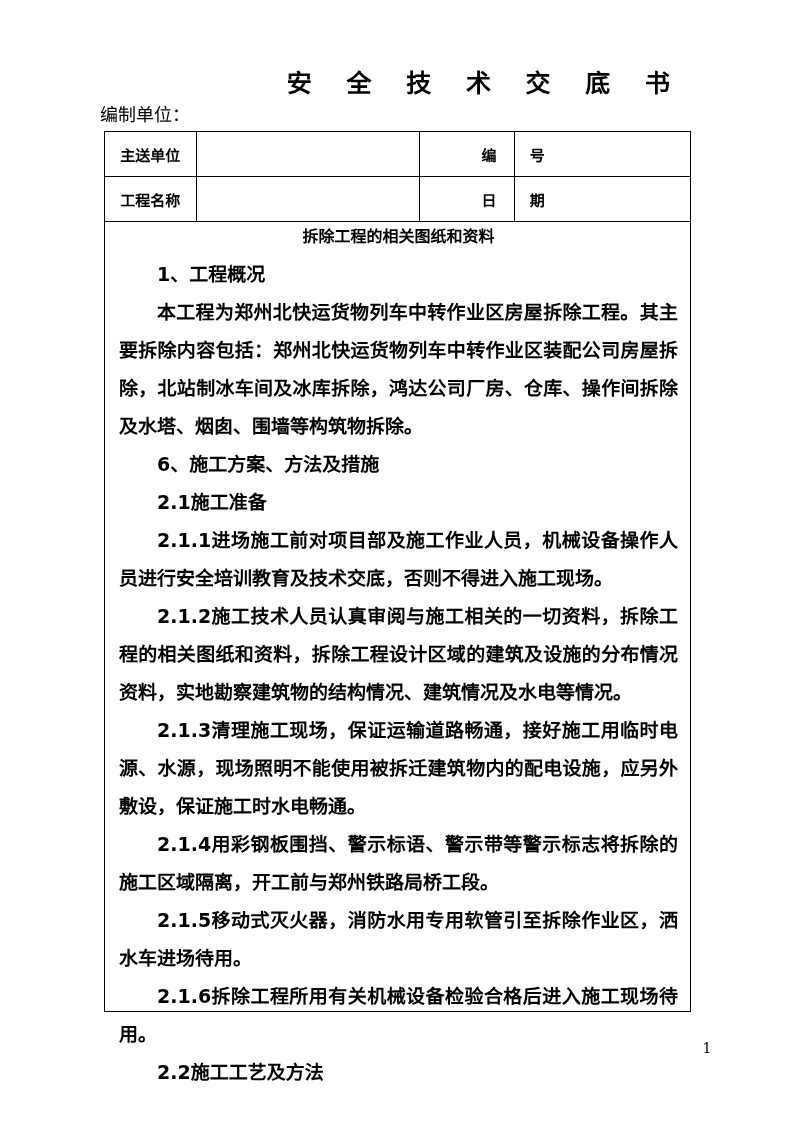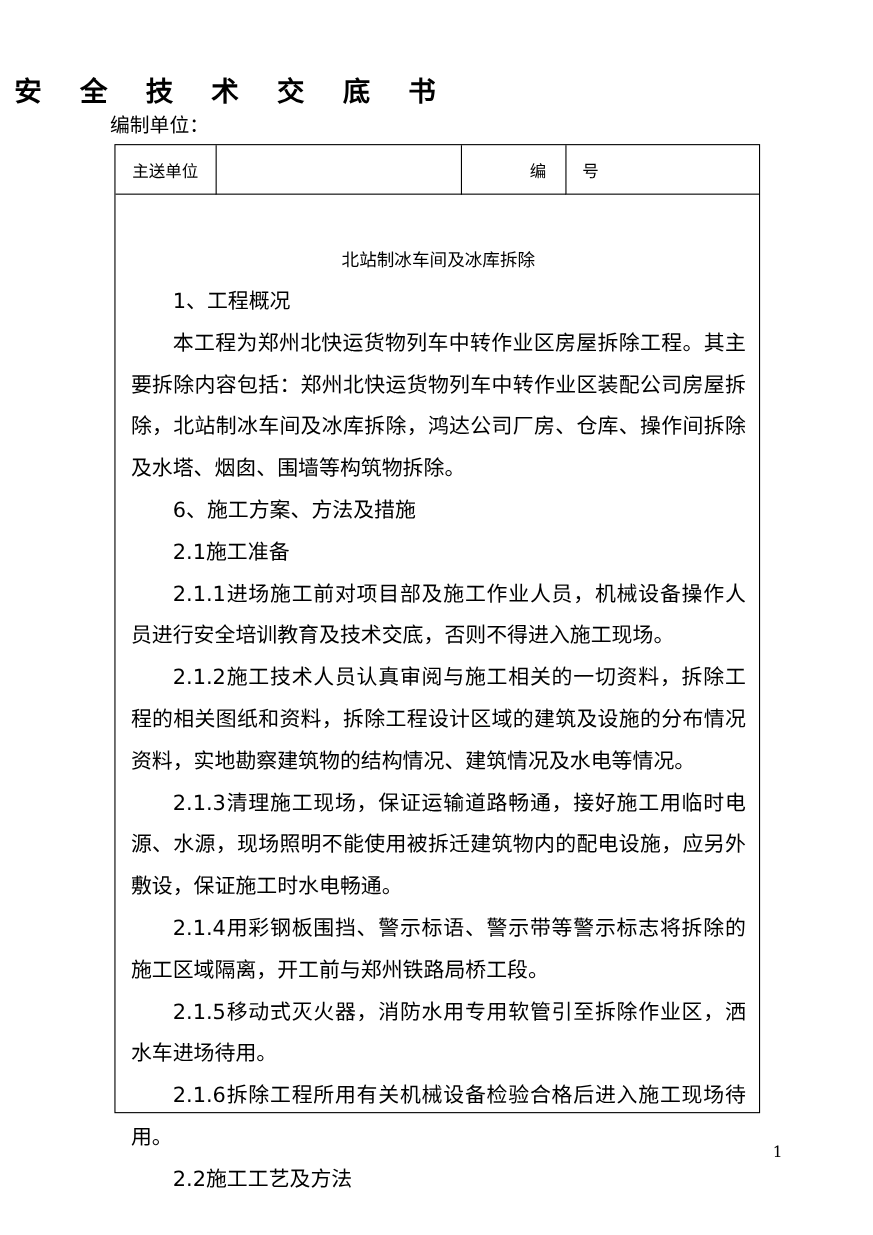--- a/index.html
+++ b/index.html
@@ -24,21 +24,21 @@
     width: 794px;
     height: 1123px;
   }
 
   
   .doc-title {
     position: absolute;
     left: 0;
     top: 68px;
     width: 683px;
-    text-align: left;
+    text-align: right;
     font-family: "DejaVu Serif", "Liberation Serif", serif;
     font-size: 25px;
     font-weight: bold;
     letter-spacing: 13px;
     text-indent: 13px;
     line-height: 32px;
     white-space: nowrap;
   }
 
   
@@ -53,20 +53,21 @@
 
   
   .frame {
     position: absolute;
     left: 104px;
     top: 131px;
     width: 587px;
     height: 881px;
     box-sizing: border-box;
     border: 1.4px solid #000;
+    font-weight: bold;
   }
 
   .head-table {
     position: absolute;
     left: 0;
     top: 0;
     width: 100%;
     border-collapse: collapse;
     table-layout: fixed;
   }
@@ -159,26 +160,32 @@
           <col class="col-c">
           <col class="col-d">
       </colgroup>
       <tbody>
         <tr>
           <td class="label">主送单位</td>
           <td class="value"></td>
           <td class="label"><span class="spaced2">编 号</span></td>
           <td class="value"></td>
         </tr>
+        <tr>
+          <td class="label">工程名称</td>
+          <td class="value"></td>
+          <td class="label"><span class="spaced2">日 期</span></td>
+          <td class="value"></td>
+        </tr>
       </tbody>
     </table>
 
     <div class="body-area">
 
-      <div class="section-title">北站制冰车间及冰库拆除</div>
+      <div class="section-title">拆除工程的相关图纸和资料</div>
 
       <p class="para">1、工程概况</p>
       <p class="para">本工程为郑州北快运货物列车中转作业区房屋拆除工程。其主要拆除内容包括：郑州北快运货物列车中转作业区装配公司房屋拆除，北站制冰车间及冰库拆除，鸿达公司厂房、仓库、操作间拆除及水塔、烟囱、围墙等构筑物拆除。</p>
       <p class="para">6、施工方案、方法及措施</p>
       <p class="para">2.1施工准备</p>
       <p class="para">2.1.1进场施工前对项目部及施工作业人员，机械设备操作人员进行安全培训教育及技术交底，否则不得进入施工现场。</p>
       <p class="para">2.1.2施工技术人员认真审阅与施工相关的一切资料，拆除工程的相关图纸和资料，拆除工程设计区域的建筑及设施的分布情况资料，实地勘察建筑物的结构情况、建筑情况及水电等情况。</p>
       <p class="para">2.1.3清理施工现场，保证运输道路畅通，接好施工用临时电源、水源，现场照明不能使用被拆迁建筑物内的配电设施，应另外敷设，保证施工时水电畅通。</p>
       <p class="para">2.1.4用彩钢板围挡、警示标语、警示带等警示标志将拆除的施工区域隔离，开工前与郑州铁路局桥工段。</p>
       <p class="para">2.1.5移动式灭火器，消防水用专用软管引至拆除作业区，洒水车进场待用。</p>

